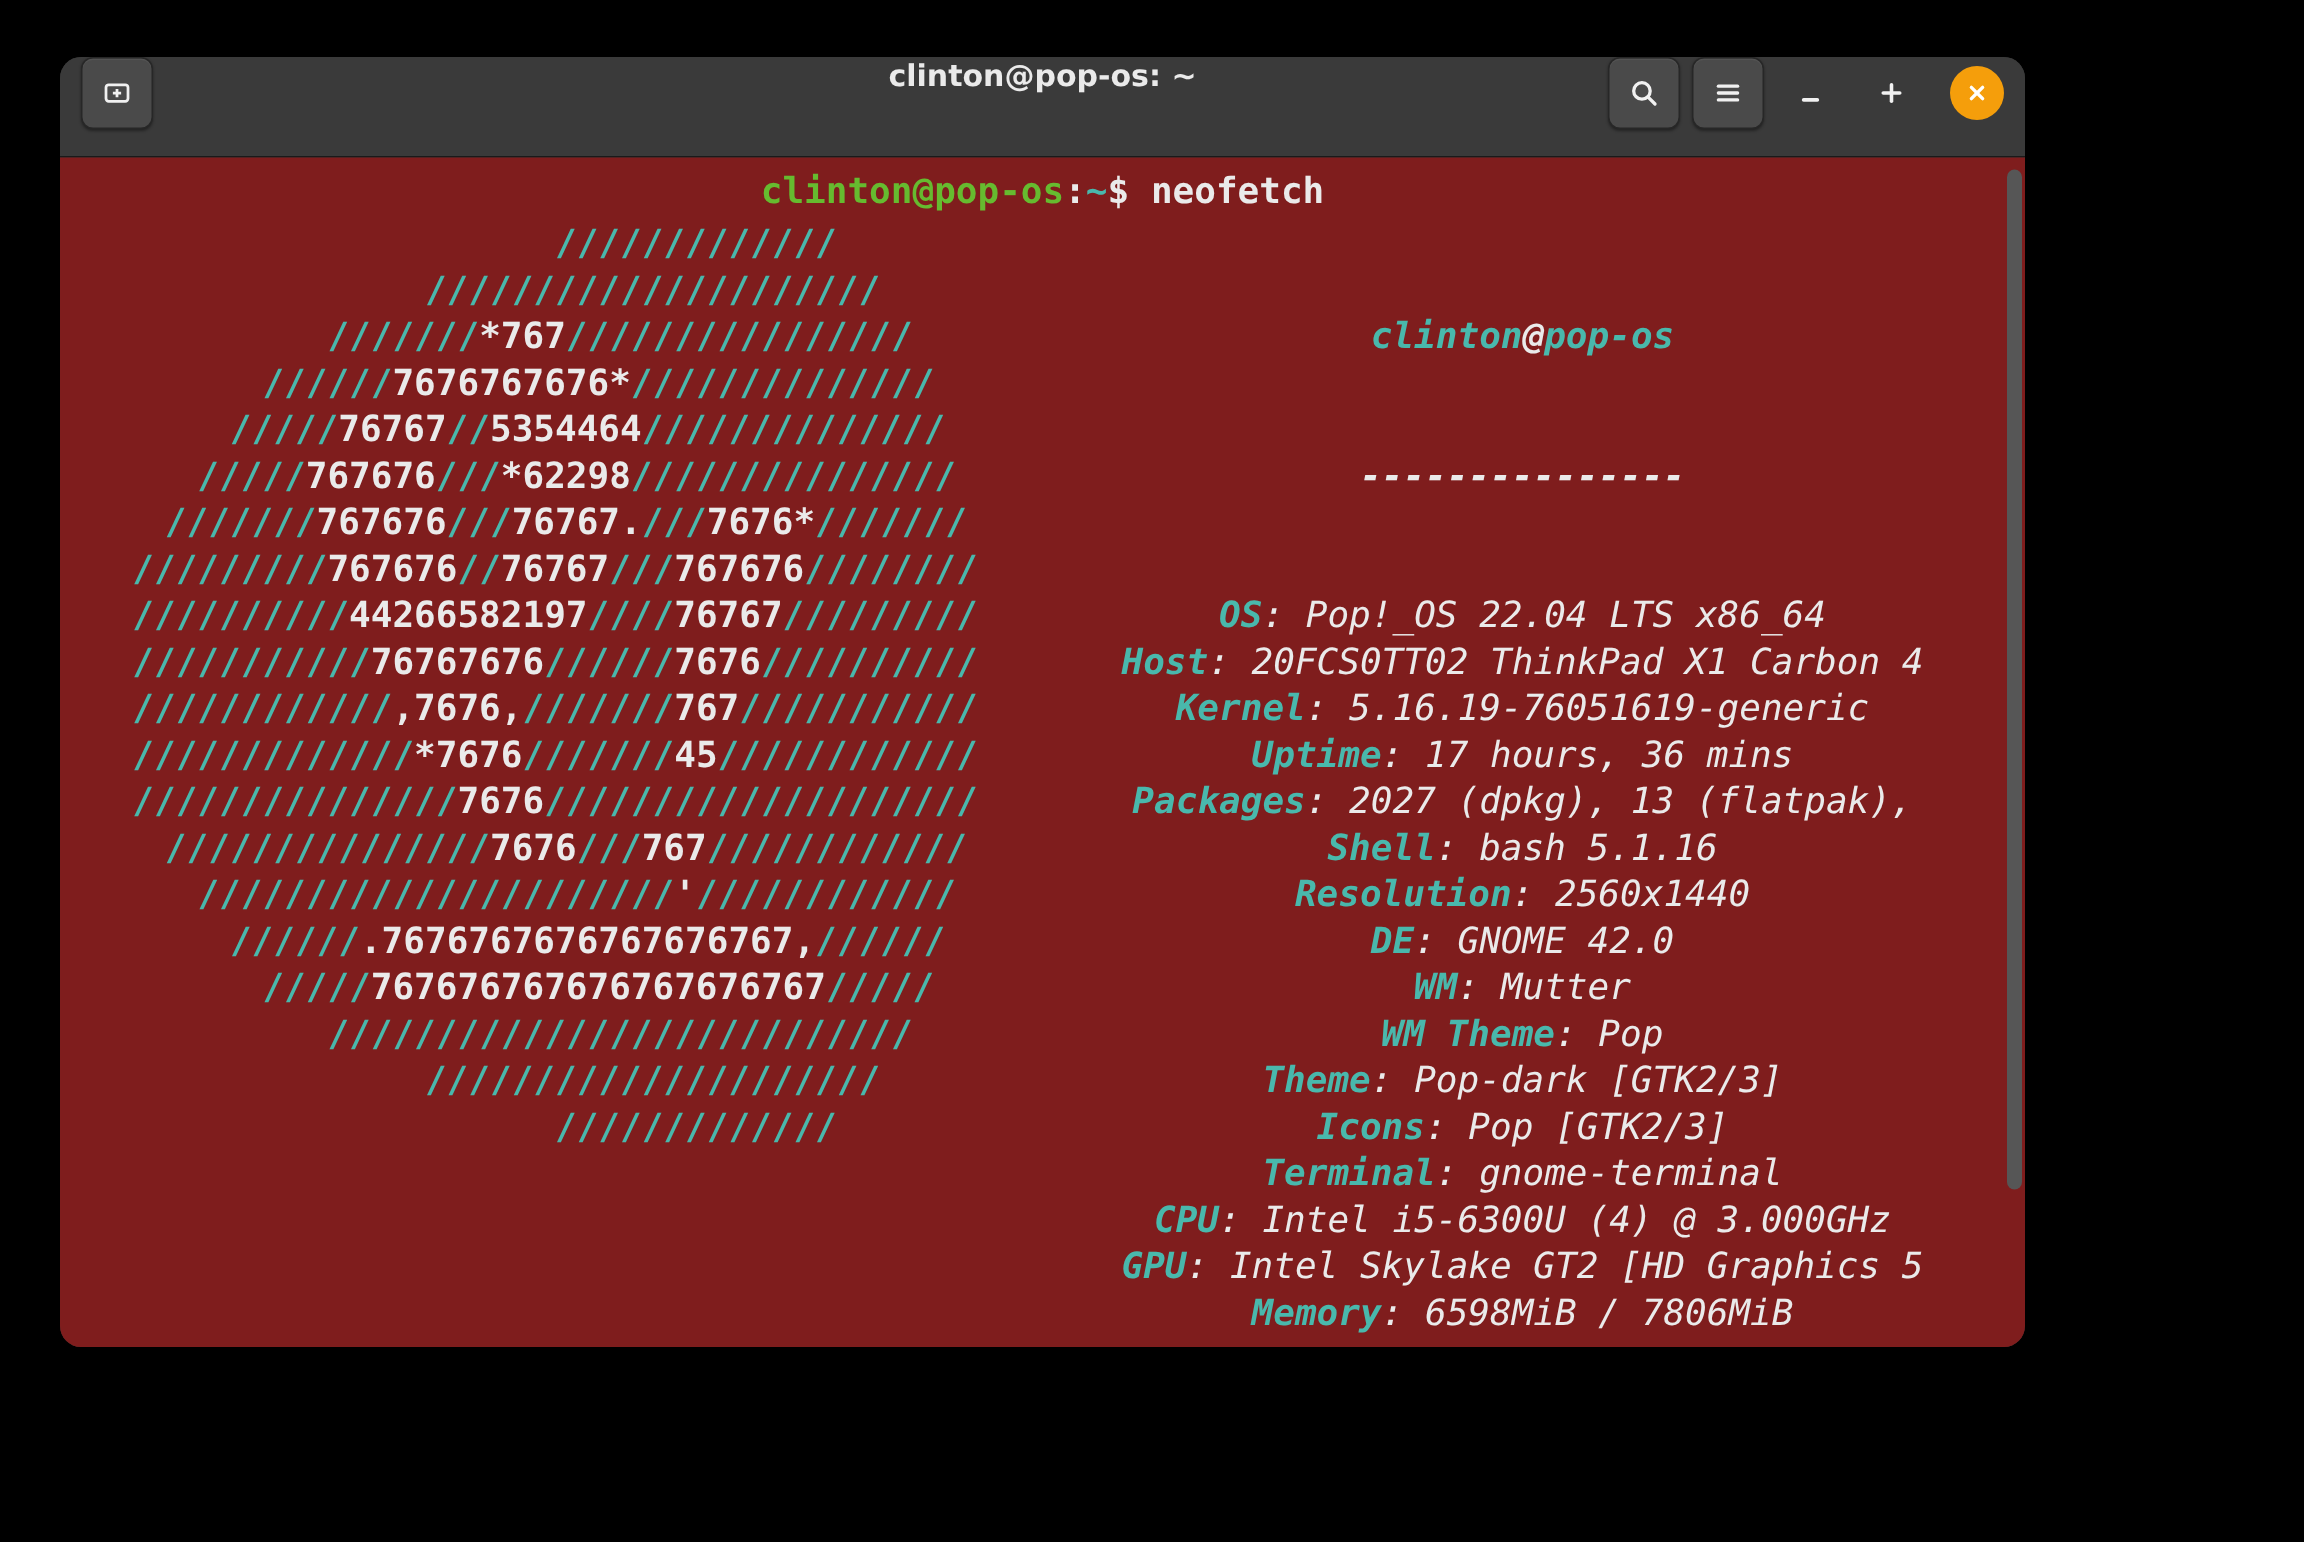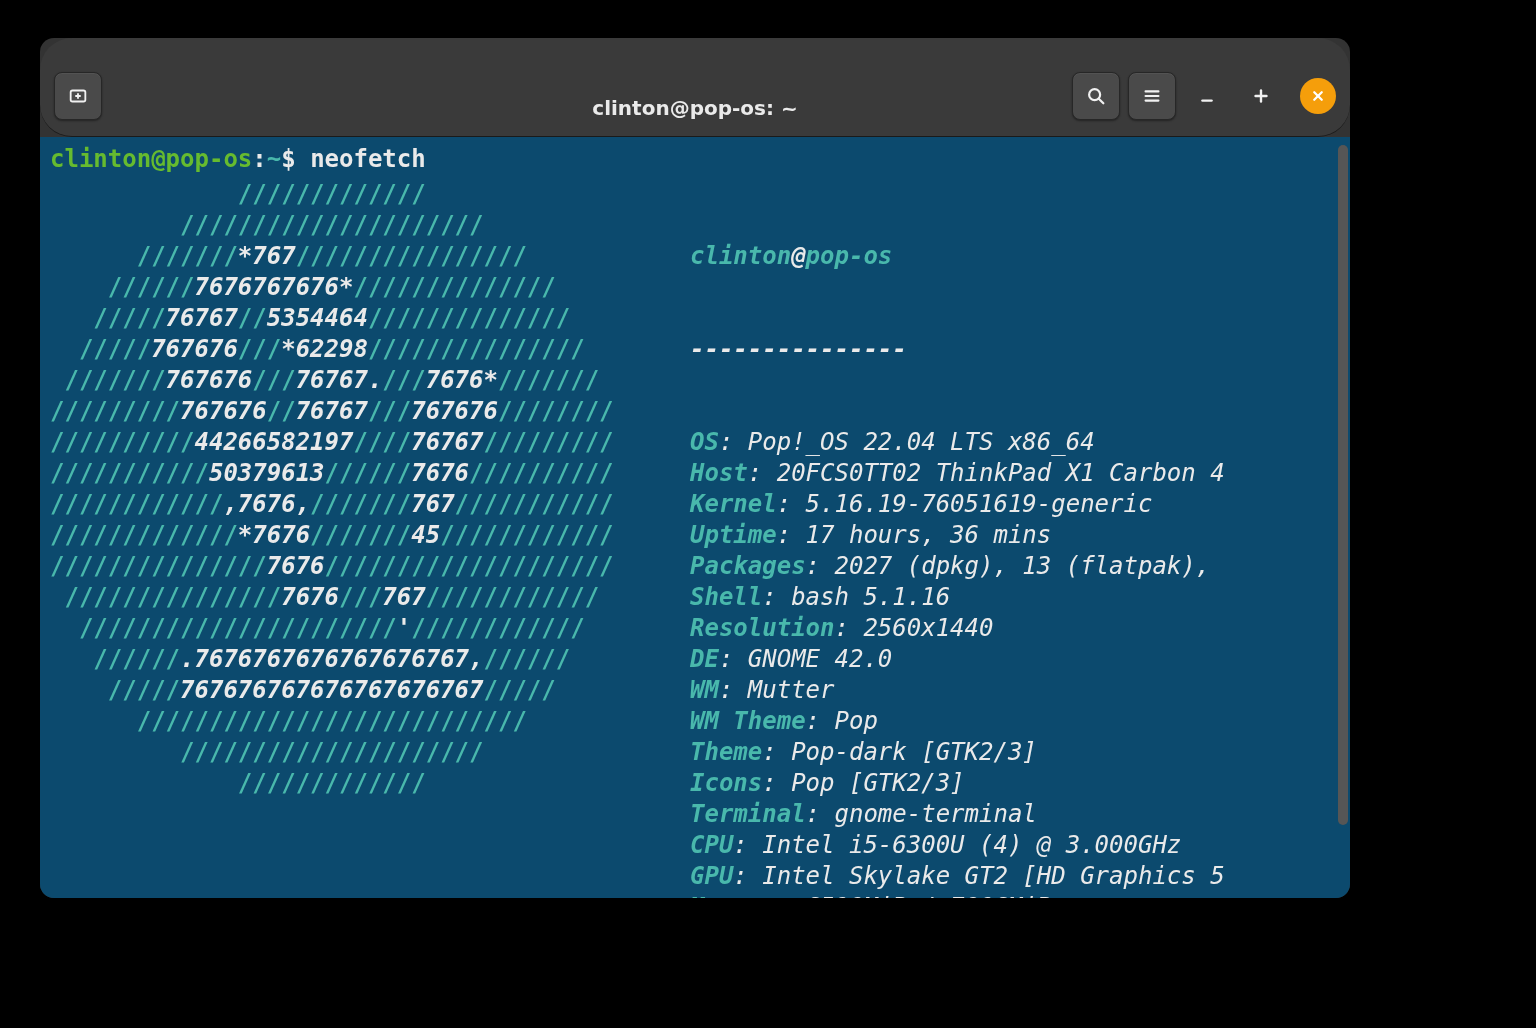--- a/index.html
+++ b/index.html
@@ -22,24 +22,23 @@
     box-shadow: 0 8px 28px rgba(0,0,0,0.6);
     display: flex;
     flex-direction: column;
     overflow: hidden;
   }
   .titlebar {
     height: 66px;
     background: #3a3a3a;
     border-bottom: 1px solid #1a1a1a;
     display: flex;
-    align-items: flex-end;
-    padding: 16px 14px;
+    align-items: flex-start;
+    padding: 0 14px;
     position: relative;
-    border-radius: 32px;
   }
   .titlebar .title {
     position: absolute;
     left: 50%;
     transform: translateX(-50%);
     color: #eaeaea;
     font-family: "DejaVu Sans", "Liberation Sans", Arial, sans-serif;
     font-weight: 700;
     font-size: 20px;
     white-space: nowrap;
@@ -73,24 +72,25 @@
     background: #f59e0b;
     display: inline-flex;
     align-items: center;
     justify-content: center;
     margin-left: 8px;
   }
   .close-btn svg { width: 18px; height: 18px; }
 
   .terminal-area {
     flex: 1;
-    background: #0c4a6e;
+    background: #7f1d1d;
     position: relative;
     padding: 8px 10px 10px 10px;
     overflow: hidden;
+    text-align: center;
   }
   .scroll-thumb {
     position: absolute;
     right: 2px;
     top: 8px;
     width: 10px;
     height: 680px;
     background: #565656;
     border-radius: 6px;
   }
@@ -115,21 +115,21 @@
     flex: 0 0 640px;
   }
   .ascii-art {
     font-size: 24px;
     line-height: 31px;
     font-weight: 700;
     letter-spacing: 0;
     color: #49b8ac; 
     white-space: pre;
   }
-  .ascii-art .d { color: #eaeaea; font-style: italic; } 
+  .ascii-art .d { color: #eaeaea; } 
 
   .info-col {
     flex: 1;
     font-size: 24px;
     line-height: 31px;
     font-weight: 600;
     color: #eaeaea;
     white-space: pre;
     padding-top: 0px;
     font-style: italic;
@@ -200,21 +200,21 @@
       <div class="ascii-col">
         <div id="ascii" class="ascii-art">             /////////////
          /////////////////////
       ///////<span class="d">*767</span>////////////////
     //////<span class="d">7676767676*</span>//////////////
    /////<span class="d">76767</span>//<span class="d">5354464</span>//////////////
   /////<span class="d">767676</span>///<span class="d">*62298</span>///////////////
  ///////<span class="d">767676</span>///<span class="d">76767.</span>///<span class="d">7676*</span>///////
 /////////<span class="d">767676</span>//<span class="d">76767</span>///<span class="d">767676</span>////////
 //////////<span class="d">44266582197</span>////<span class="d">76767</span>/////////
-///////////<span class="d">50379613</span>//////<span class="d">7676</span>//////////
+///////////<span class="d">76767676</span>//////<span class="d">7676</span>//////////
 ////////////<span class="d">,7676,</span>///////<span class="d">767</span>///////////
 /////////////<span class="d">*7676</span>///////<span class="d">45</span>////////////
 ///////////////<span class="d">7676</span>////////////////////
  ///////////////<span class="d">7676</span>///<span class="d">767</span>////////////
   //////////////////////<span class="d">'</span>////////////
    //////<span class="d">.7676767676767676767,</span>//////
     /////<span class="d">767676767676767676767</span>/////
       ///////////////////////////
          /////////////////////
              /////////////</div>

